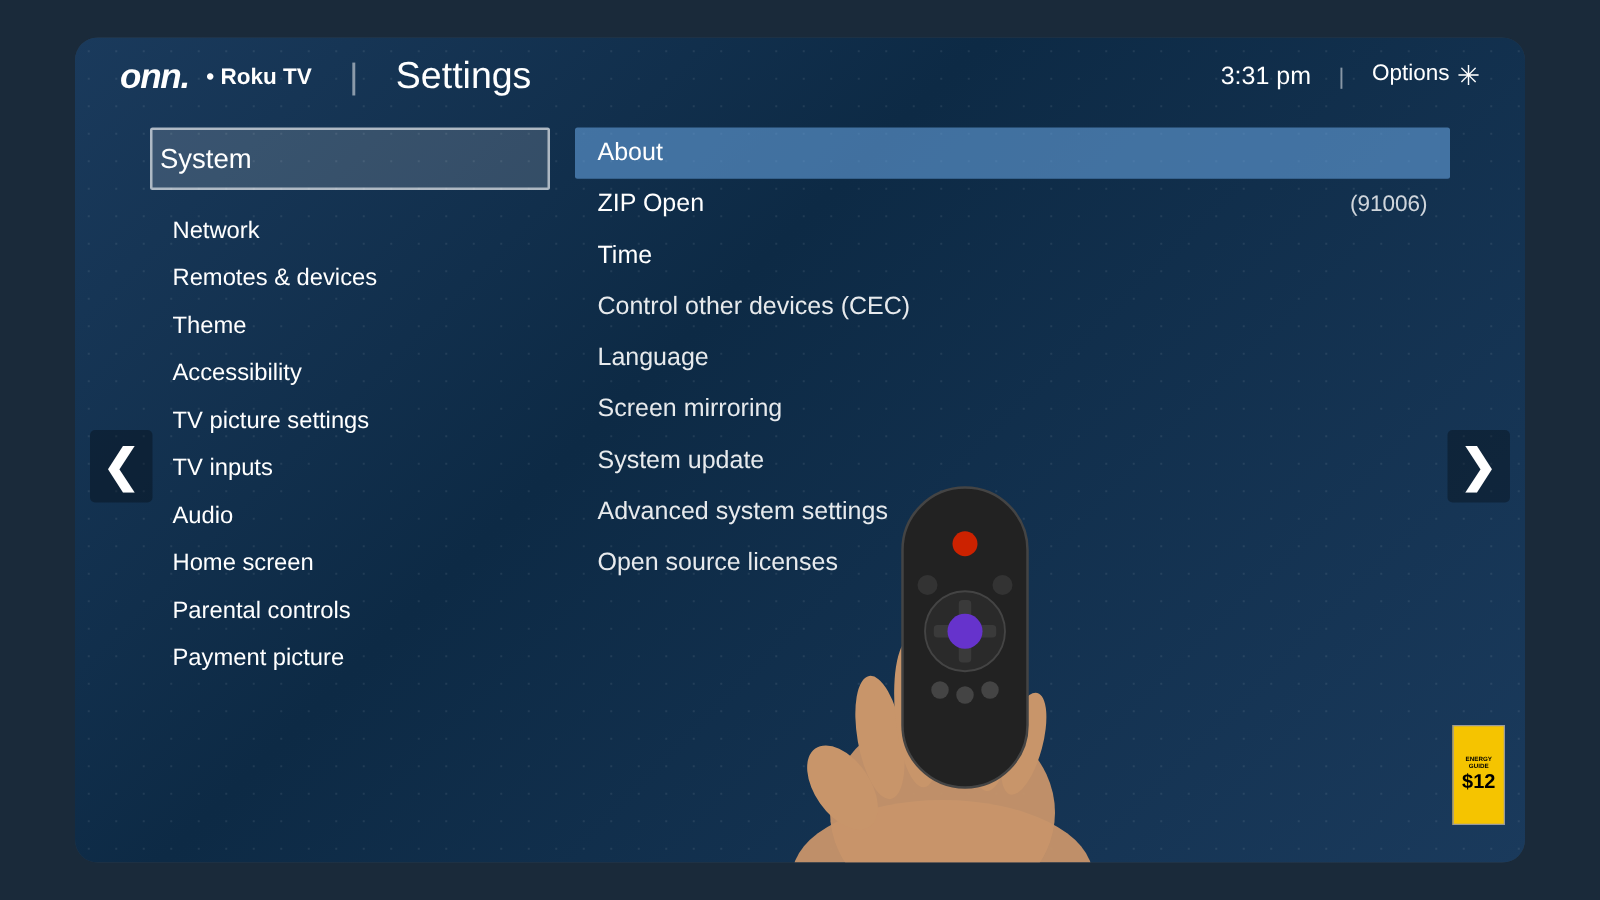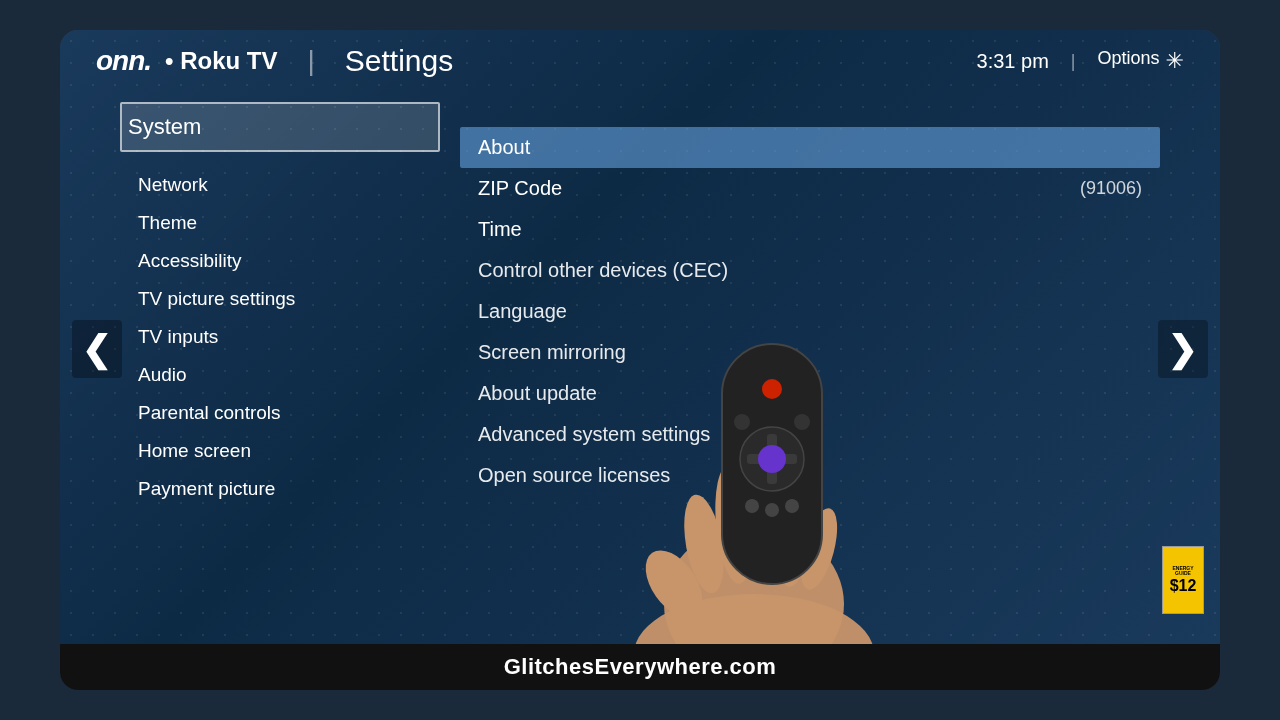--- a/index.html
+++ b/index.html
@@ -164,21 +164,20 @@
       color: white;
       font-size: 19px;
       padding: 8px 18px;
       cursor: pointer;
     }
 
     
     .right-panel {
       flex: 1;
       min-width: 0;
-      margin-top: 25px;
     }
 
     .right-menu-list {
       list-style: none;
     }
 
     .right-menu-item {
       color: white;
       font-size: 20px;
       padding: 9px 18px;
@@ -220,21 +219,21 @@
       font-weight: 700;
       letter-spacing: 0.5px;
     }
 
     
     .energy-sticker {
       position: absolute;
       right: 16px;
       bottom: 30px;
       width: 42px;
-      height: 68px;
+      height: 80px;
       background: #f5c400;
       border: 1px solid #999;
       font-size: 7px;
       color: #000;
       display: flex;
       flex-direction: column;
       align-items: center;
       justify-content: center;
       padding: 2px;
       text-align: center;
@@ -259,21 +258,21 @@
   </style>
 </head>
 <body>
 
 <div class="outer-frame">
   <div class="tv-screen">
 
     <div class="header">
       <div class="brand-area">
         <span class="onn-logo">onn.</span>
-        <span style="font-size:24px;color:white;font-weight:700;">• Roku TV</span>
+        <span style="font-size:18px;color:white;font-weight:700;">• Roku TV</span>
         <span class="separator">|</span>
         <span class="settings-title">Settings</span>
       </div>
       <div class="header-right">
         <span class="time-text">3:31 pm</span>
         <span class="pipe">|</span>
         <div class="options-btn">
           <span>Options</span>
           <span class="asterisk">✳</span>
         </div>
@@ -282,54 +281,55 @@
 
     <div class="nav-arrow nav-arrow-left">❮</div>
     <div class="nav-arrow nav-arrow-right">❯</div>
 
     <div class="content-area">
 
       <div class="left-panel">
         <div class="system-header">System</div>
         <ul class="menu-list">
           <li class="menu-item">Network</li>
+          <li class="menu-item">Remotes &amp; devices</li>
           <li class="menu-item">Theme</li>
           <li class="menu-item">Accessibility</li>
           <li class="menu-item">TV picture settings</li>
           <li class="menu-item">TV inputs</li>
           <li class="menu-item">Audio</li>
+          <li class="menu-item">Home screen</li>
           <li class="menu-item">Parental controls</li>
-          <li class="menu-item">Home screen</li>
           <li class="menu-item">Payment picture</li>
         </ul>
       </div>
 
       <div class="right-panel">
         <ul class="right-menu-list">
           <li class="right-menu-item active">
             <span>About</span>
           </li>
           <li class="right-menu-item">
-            <span>ZIP Code</span>
+            <span>ZIP Open</span>
             <span class="zip-value">(91006)</span>
           </li>
           <li class="right-menu-item">
             <span>Time</span>
           </li>
           <li class="right-menu-item partial">
             <span>Control other devices (CEC)</span>
           </li>
           <li class="right-menu-item partial">
             <span>Language</span>
           </li>
           <li class="right-menu-item partial">
             <span>Screen mirroring</span>
           </li>
           <li class="right-menu-item partial">
-            <span>About update</span>
+            <span>System update</span>
           </li>
           <li class="right-menu-item partial">
             <span>Advanced system settings</span>
           </li>
           <li class="right-menu-item partial">
             <span>Open source licenses</span>
           </li>
         </ul>
       </div>
     </div>
@@ -368,16 +368,13 @@
       </svg>
     </div>
 
     <div class="energy-sticker">
       <span class="energy-title">ENERGY GUIDE</span>
       <span class="energy-cost">$12</span>
     </div>
 
   </div>
 
-  <div class="watermark-bar">
-    <span>GlitchesEverywhere.com</span>
-  </div>
 </div>
 
 </body></html>

